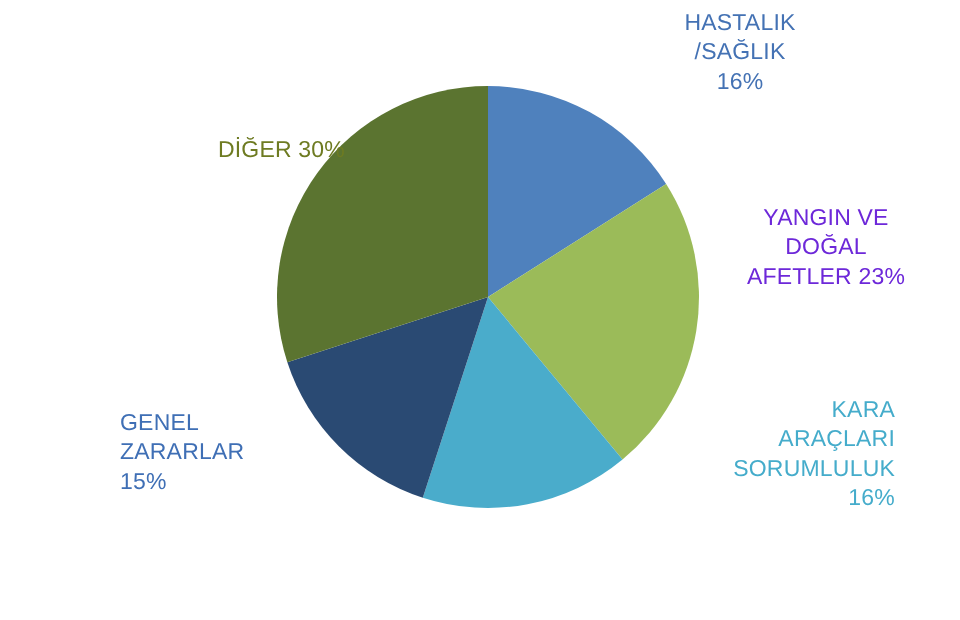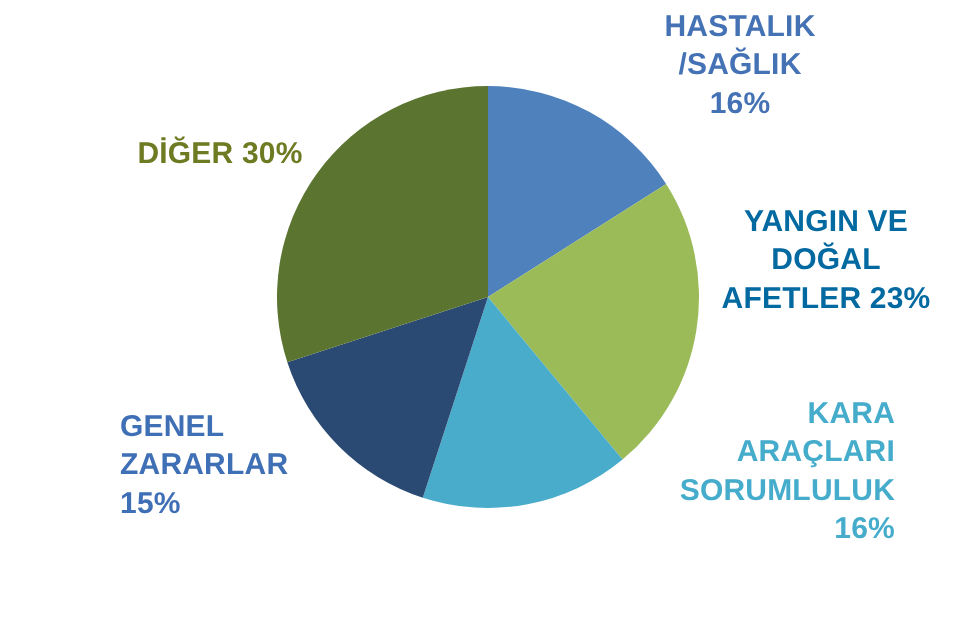--- a/index.html
+++ b/index.html
@@ -20,22 +20,22 @@
     inset: 0;
   }
   #pie-svg {
     position: absolute;
     left: 0;
     top: 0;
   }
   .pie-label {
     position: absolute;
     font-family: "Liberation Sans", sans-serif;
-    font-weight: bold;
-    font-size: 30px;
+    font-weight: normal;
+    font-size: 23px;
     line-height: 1.28;
     letter-spacing: 0.2px;
     white-space: pre-line;
     text-rendering: geometricPrecision;
   }
   .lbl-hastalik {
     left: 610px;
     top: 8px;
     width: 260px;
     text-align: center;
@@ -59,21 +59,21 @@
     left: 120px;
     top: 408px;
     width: 240px;
     text-align: left;
     color: #3F6FB5;
   }
   .lbl-diger {
     left: 95px;
     top: 135px;
     width: 250px;
-    text-align: center;
+    text-align: right;
     color: #6E7B22;
   }
 </style>
 </head>
 <body>
 
 <div id="page">
   <div id="chart-area">
 
     <svg id="pie-svg" width="960" height="620" viewBox="0 0 960 620" aria-hidden="true">
@@ -83,21 +83,21 @@
           <path d="M 488 297 L 622.50 459.58 A 211 211 0 0 1 422.80 497.67 Z" fill="#4AACCB" stroke="none" shape-rendering="geometricPrecision"></path>
           <path d="M 488 297 L 422.80 497.67 A 211 211 0 0 1 287.33 362.20 Z" fill="#2A4A73" stroke="none" shape-rendering="geometricPrecision"></path>
           <path d="M 488 297 L 287.33 362.20 A 211 211 0 0 1 488.00 86.00 Z" fill="#5B7430" stroke="none" shape-rendering="geometricPrecision"></path>
         </g>
     </svg>
 
     <div class="pie-label lbl-hastalik" style="color: rgb(68, 114, 180);">HASTALIK
 /SAĞLIK
 16%</div>
 
-    <div class="pie-label lbl-yangin" style="color: #0369a1;">YANGIN VE
+    <div class="pie-label lbl-yangin" style="color: #6d28d9;">YANGIN VE
 DOĞAL
 AFETLER 23%</div>
 
     <div class="pie-label lbl-kara" style="color: rgb(69, 172, 203);">KARA
 ARAÇLARI
 SORUMLULUK
 16%</div>
 
     <div class="pie-label lbl-genel" style="color: rgb(63, 111, 181);">GENEL
 ZARARLAR

